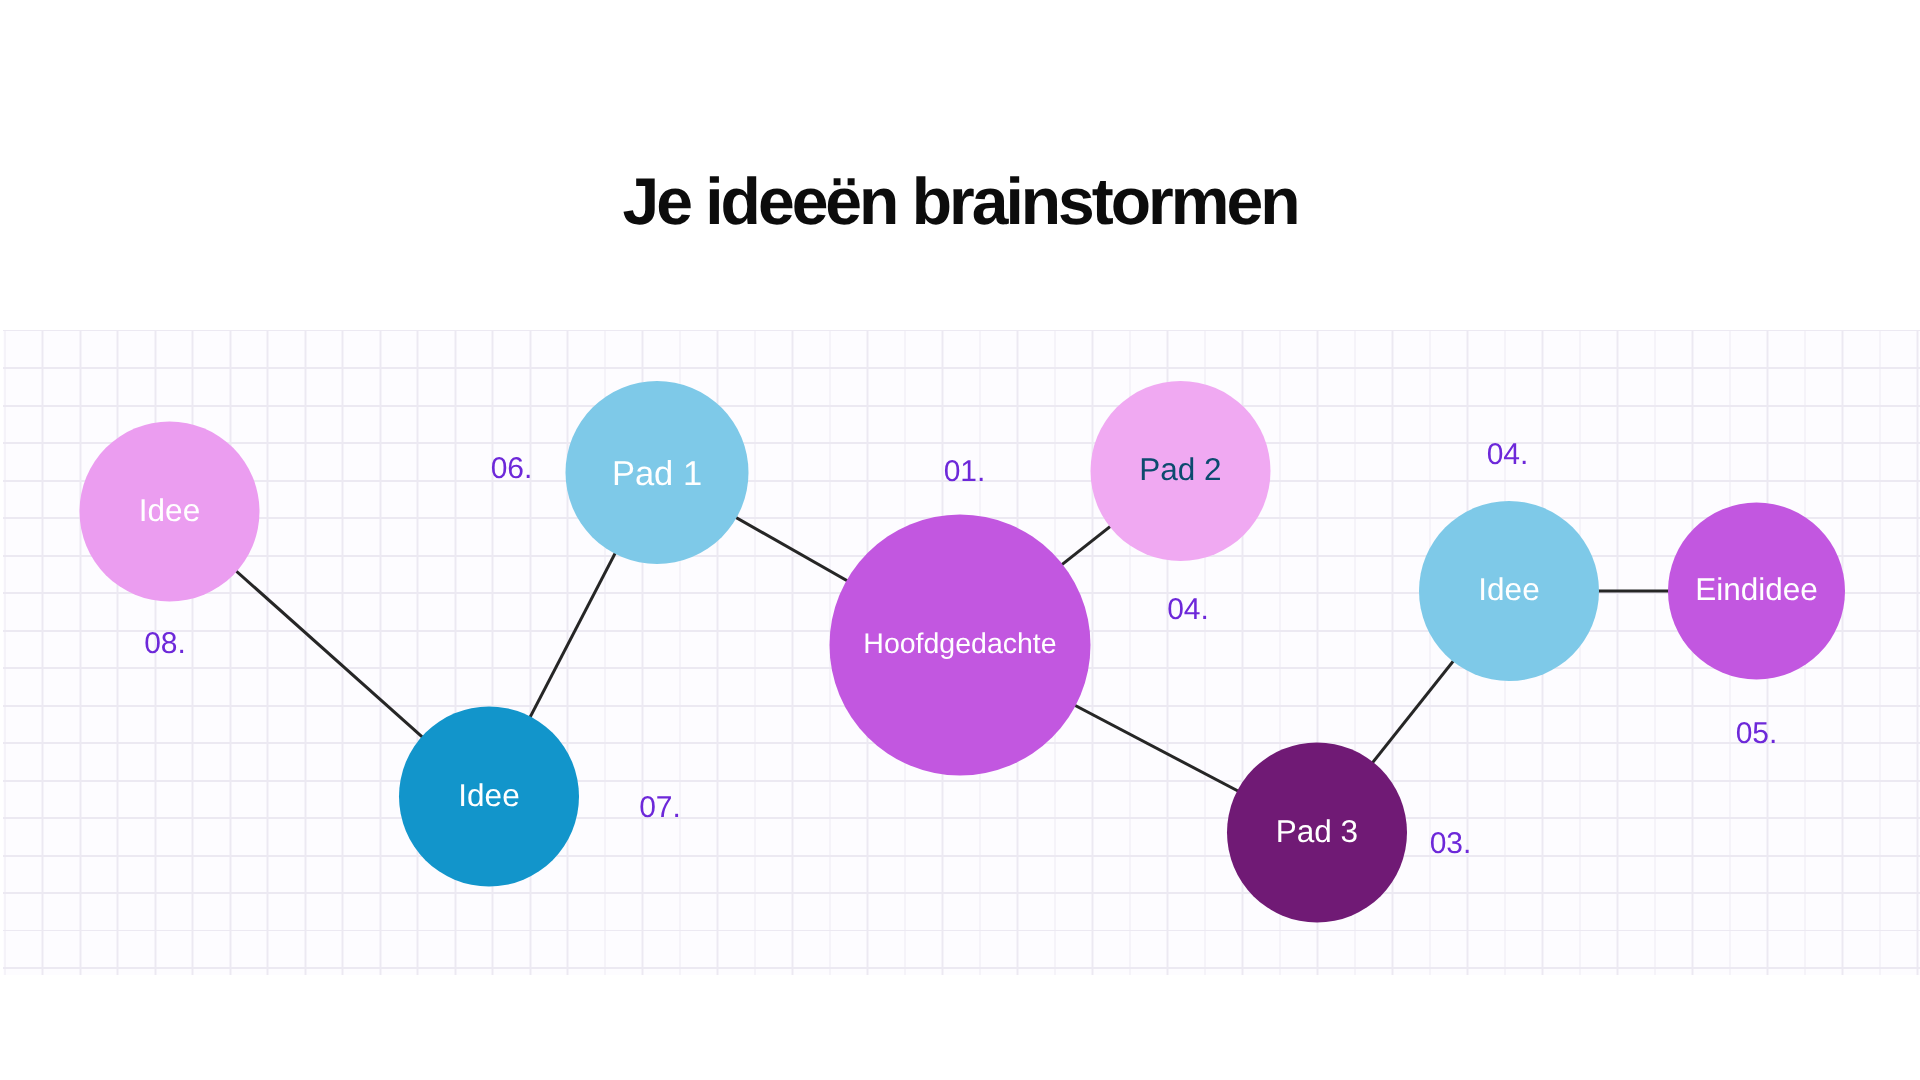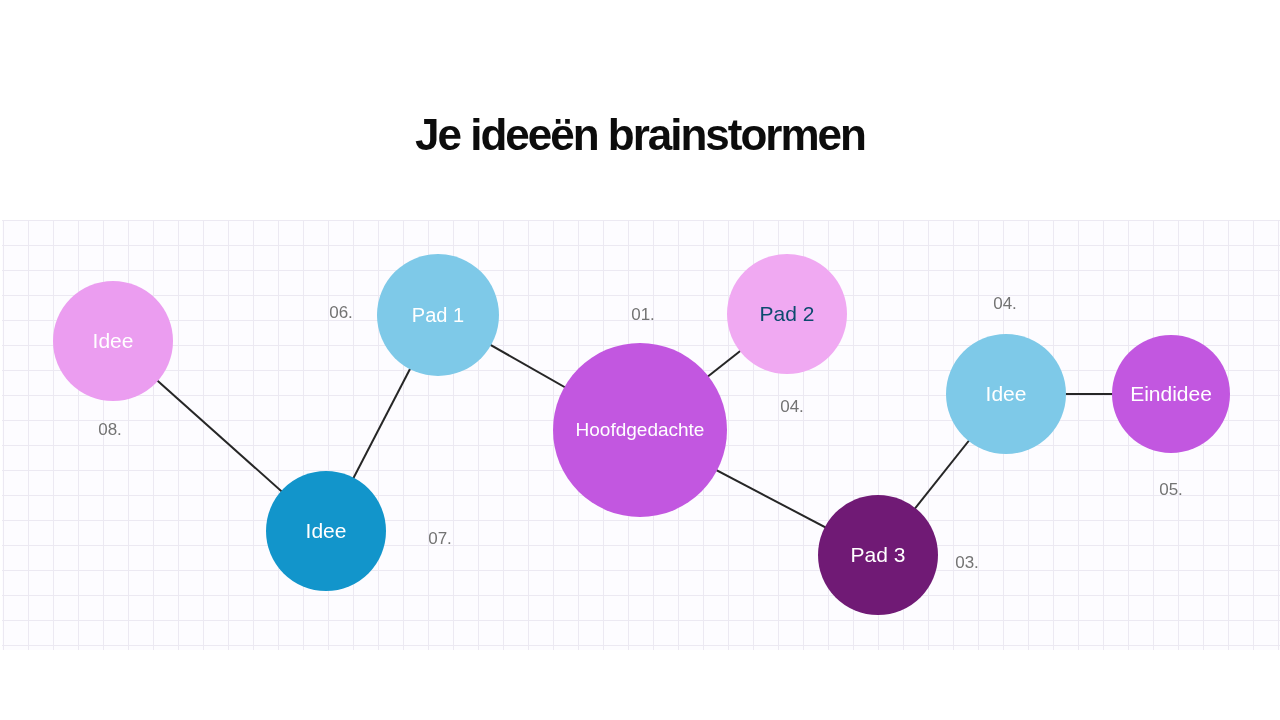--- a/index.html
+++ b/index.html
@@ -47,22 +47,22 @@
     display: flex;
     align-items: center;
     justify-content: center;
     color: #ffffff;
     font-weight: 400;
     cursor: default;
   }
   .step-label {
     position: absolute;
     transform: translate(-50%, -50%);
-    font-size: 17px;
-    color: #737373;
+    font-size: 20px;
+    color: #6d28d9;
     white-space: nowrap;
   }
 </style>
 </head>
 <body>
 
 <div class="grid-canvas"></div>
 
 <h1 class="page-title">Je ideeën brainstormen</h1>
 
@@ -77,21 +77,21 @@
   </svg>
 
 <div id="nodes-layer">
     <div class="node" style="left: 53px; top: 281px; width: 120px; height: 120px; background: rgb(235, 157, 240);">
       <span style="font-size: 21px; color: rgb(255, 255, 255);">Idee</span>
     </div>
     <div class="node" style="left: 266px; top: 471px; width: 120px; height: 120px; background: rgb(18, 149, 203);">
       <span style="font-size: 21px; color: rgb(255, 255, 255);">Idee</span>
     </div>
     <div class="node" style="left: 377px; top: 254px; width: 122px; height: 122px; background: rgb(126, 201, 232);">
-      <span style="font-size: 20px; color: rgb(255, 255, 255);">Pad 1</span>
+      <span style="font-size: 23px; color: rgb(255, 255, 255);">Pad 1</span>
     </div>
     <div class="node" style="left: 553px; top: 343px; width: 174px; height: 174px; background: rgb(194, 87, 224);">
       <span style="font-size: 19px; color: rgb(255, 255, 255);">Hoofdgedachte</span>
     </div>
     <div class="node" style="left: 727px; top: 254px; width: 120px; height: 120px; background: rgb(240, 169, 242);">
       <span style="font-size: 21px; color: #0c4a6e;">Pad 2</span>
     </div>
     <div class="node" style="left: 818px; top: 495px; width: 120px; height: 120px; background: #701a75;">
       <span style="font-size: 21px; color: rgb(255, 255, 255);">Pad 3</span>
     </div>

